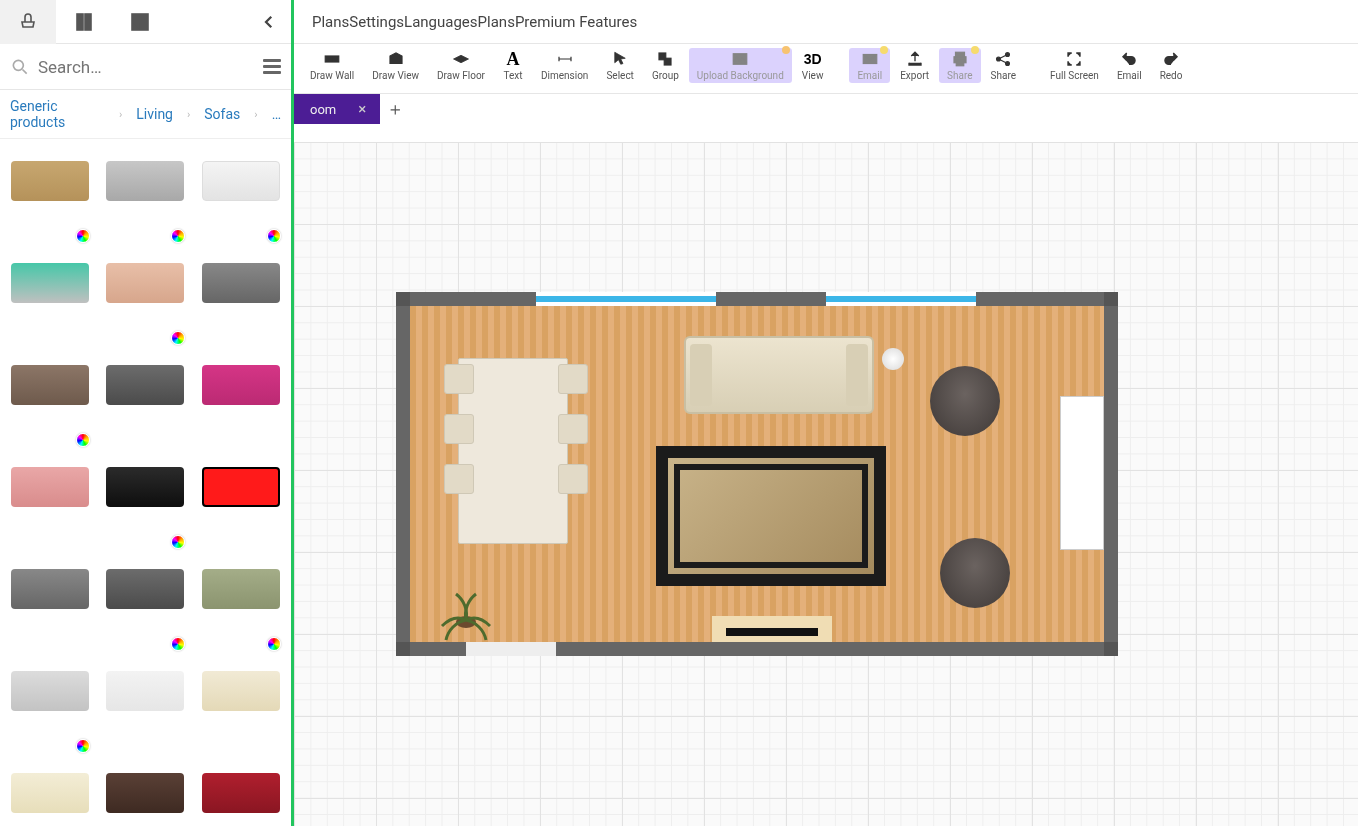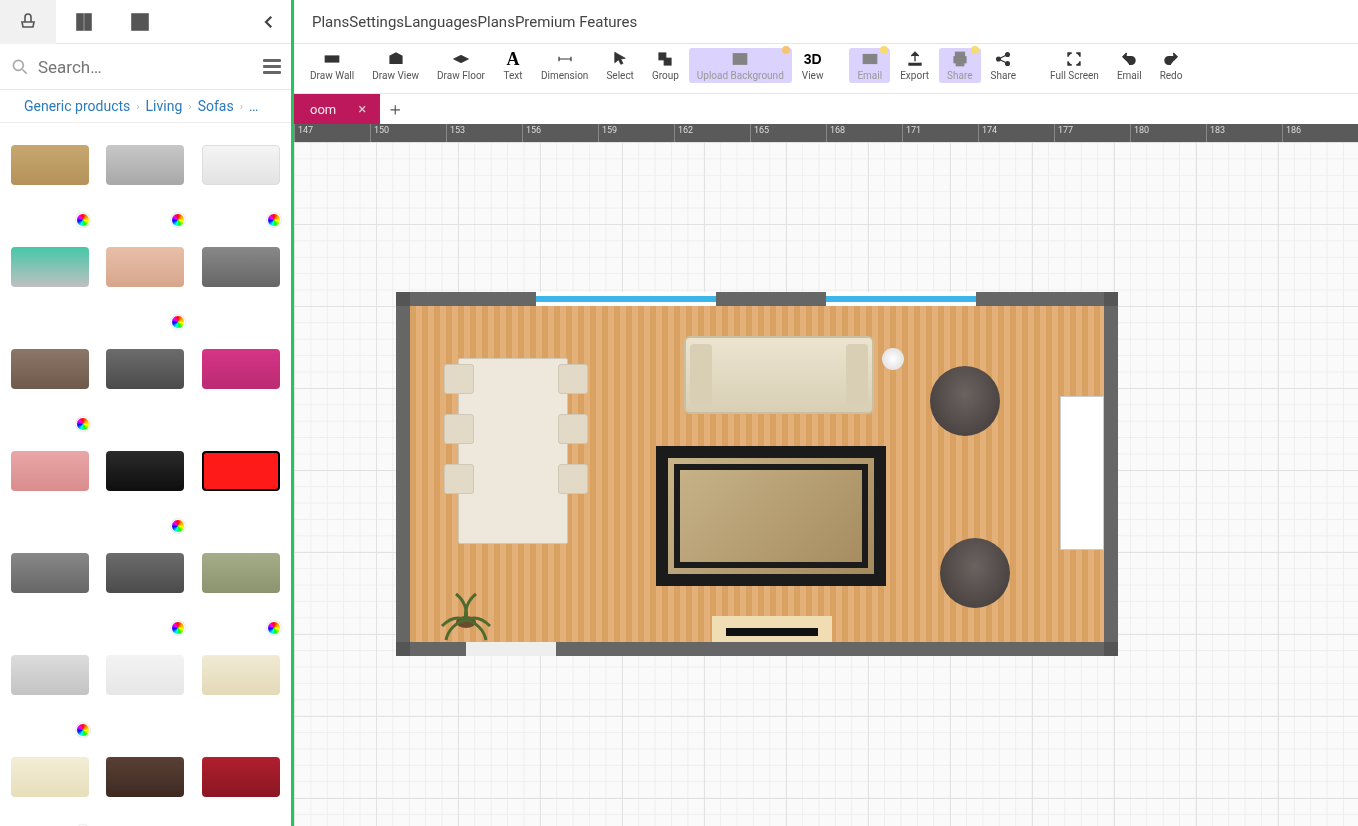--- a/index.html
+++ b/index.html
@@ -16,21 +16,21 @@
 .sidebar-top .modebtn svg { width: 24px; height: 24px; fill: #555; stroke:#555; }
 .sidebar-top .collapse { margin-left: auto; width: 44px; height: 44px; display:flex; align-items:center; justify-content:center; cursor:pointer; }
 .sidebar-top .collapse svg { width:18px; height:18px; stroke:#444; fill:none; stroke-width:3; }
 
 .searchrow { display:flex; align-items:center; height:46px; padding:0 10px; border-bottom:1px solid #e6e6e6; }
 .searchrow .sicon { width:20px; height:20px; stroke:#aaa; fill:none; stroke-width:2; }
 .searchrow input { border:none; outline:none; font-size:17px; color:#888; margin-left:8px; flex:1; background:transparent; }
 .searchrow .hamb { margin-left:auto; cursor:pointer; }
 .searchrow .hamb div { width:18px; height:3px; background:#666; margin:3px 0; border-radius:1px; }
 
-.crumbs { display:flex; align-items:center; gap:6px; padding:8px 24px; font-size:14px; color:#2a7bbd; border-bottom:1px solid #eee; }
+.crumbs { display:flex; align-items:center; gap:14px; padding:8px 10px; font-size:14px; color:#2a7bbd; border-bottom:1px solid #eee; }
 .crumbs span { cursor:pointer; }
 .crumbs .sep { color:#bbb; cursor:default; font-size:11px; }
 
 .catgrid { flex:1; overflow-y:auto; padding:10px 4px; }
 .catgrid-inner { display:grid; grid-template-columns: repeat(3, 1fr); gap:6px 4px; }
 .catitem { position:relative; height:96px; display:flex; flex-direction:column; align-items:center; cursor:pointer; }
 .catitem .thumb { width:78px; height:40px; border-radius:4px; margin-top:12px; }
 .catitem .cw { position:absolute; right:6px; bottom:2px; width:14px; height:14px; border-radius:50%;
   background: conic-gradient(red,orange,yellow,lime,cyan,blue,magenta,red); border:1px solid #fff; box-shadow:0 0 2px rgba(0,0,0,.3); }
 
@@ -43,21 +43,21 @@
 .toolbar { display:flex; align-items:flex-start; height:50px; padding:4px 8px 0 8px; gap:2px; border-bottom:1px solid #e6e6e6; }
 .tool { display:flex; flex-direction:column; align-items:center; padding:2px 8px; cursor:pointer; border-radius:3px; position:relative; }
 .tool.disabled { opacity:.6; cursor:default; background:#c4b5fd; }
 .tool .ticon { width:20px; height:18px; display:flex; align-items:center; justify-content:center; }
 .tool .ticon svg { width:18px; height:18px; stroke:#333; fill:#333; }
 .tool .tlabel { font-size:10px; color:#555; margin-top:2px; white-space:nowrap; }
 .tool .badge { position:absolute; top:-2px; right:2px; width:8px; height:8px; border-radius:50%; }
 .tb-sep { width:14px; }
 
 .tabs { display:flex; align-items:center; height:30px; background:#fff; }
-.tab { display:flex; align-items:center; background:#be185d; color:#eee; height:30px; padding:0 14px 0 16px; font-size:13px; gap:22px; }
+.tab { display:flex; align-items:center; background:#4c1d95; color:#eee; height:30px; padding:0 14px 0 16px; font-size:13px; gap:22px; }
 .tab .close { color:#ccc; cursor:pointer; font-size:15px; }
 .addtab { width:30px; height:30px; display:flex; align-items:center; justify-content:center; color:#555; font-size:18px; cursor:pointer; }
 
 .canvaswrap { flex:1; position:relative; overflow:hidden; }
 
 .ruler-h { position:absolute; left:0; right:0; top:0; height:18px; background:#5a5a5a; color:#ddd; font-size:9px; display:flex; }
 .ruler-h .tick { flex:1; border-left:1px solid #888; padding-left:3px; line-height:12px; }
 
 .canvas { position:absolute; left:0; right:0; top:18px; bottom:0;
   background-color:#fafafa;
@@ -396,36 +396,20 @@
 
     <div class="tabs">
       <div class="tab">
         <span>oom</span>
         <span class="close">×</span>
       </div>
       <div class="addtab">＋</div>
     </div>
 
     <div class="canvaswrap">
-      <div class="ruler-h">
-        <div class="tick">147</div>
-          <div class="tick">150</div>
-        <div class="tick">153</div>
-          <div class="tick">156</div>
-        <div class="tick">159</div>
-          <div class="tick">162</div>
-        <div class="tick">165</div>
-          <div class="tick">168</div>
-        <div class="tick">171</div>
-          <div class="tick">174</div>
-        <div class="tick">177</div>
-          <div class="tick">180</div>
-        <div class="tick">183</div>
-          <div class="tick">186</div>
-      </div>
       <div class="canvas">
         <div class="room">
           <div class="wall-corner wc-tl"></div>
             <div class="wall-corner wc-tr"></div>
           <div class="wall-corner wc-bl"></div>
             <div class="wall-corner wc-br"></div>
           <div class="window" style="left:140px;width:180px"></div>
           <div class="window" style="left:430px;width:150px"></div>
           <div class="door"></div>
           <div class="room-inner">

